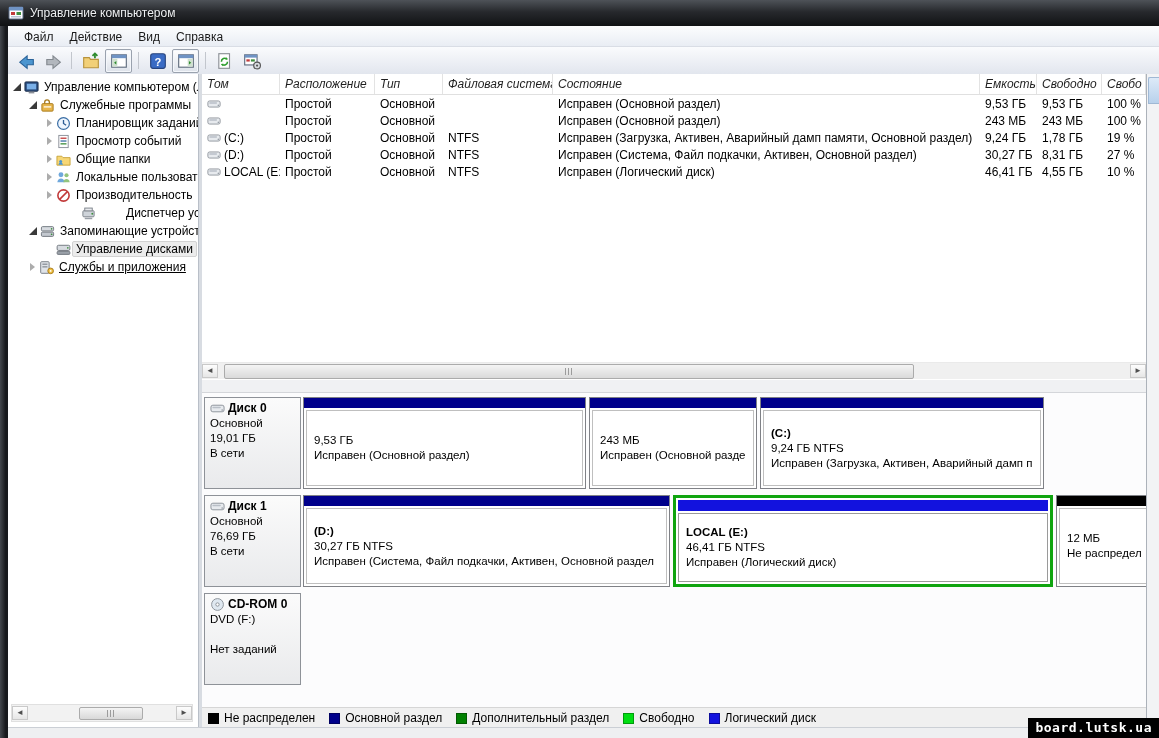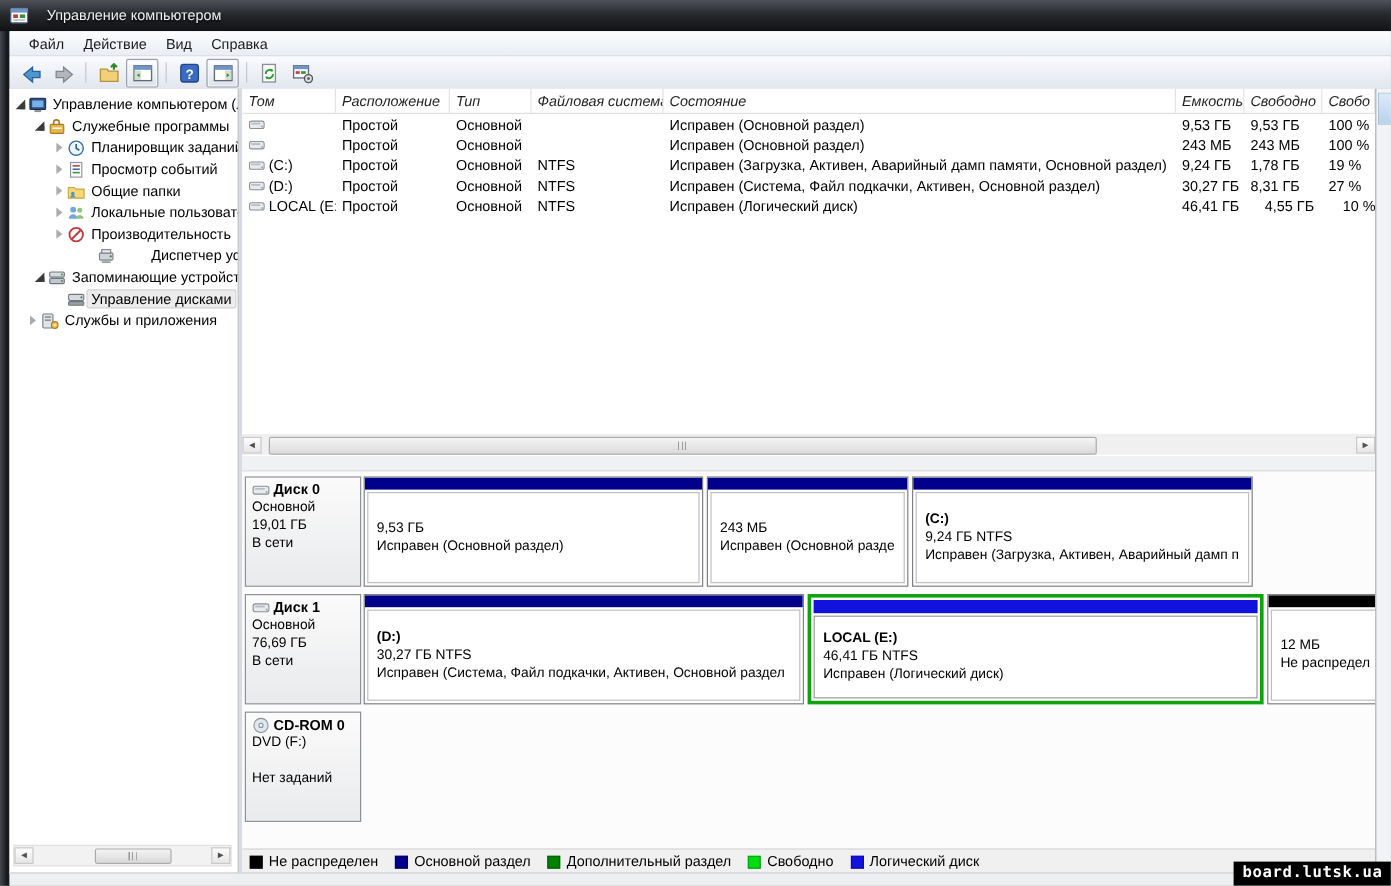--- a/index.html
+++ b/index.html
@@ -4,21 +4,21 @@
 <style>
   html,body{margin:0;padding:0;}
   body{
     width:1159px;height:738px;position:relative;overflow:hidden;
     font-family:"Liberation Sans",sans-serif;background:#17191d;
     -webkit-font-smoothing:antialiased;
   }
   
   .titlebar{position:absolute;top:0;left:0;width:1159px;height:26px;
     background:linear-gradient(#4e5258 0%,#27292d 45%,#101214 100%);
-    display:flex;align-items:center;padding-left:8px;gap:15px;box-sizing:border-box;}
+    display:flex;align-items:center;padding-left:8px;gap:6px;box-sizing:border-box;}
   .title-text{color:#eef0f2;font-size:12px;text-shadow:0 1px 2px #000;}
   .left-border{position:absolute;top:26px;left:0;width:8px;height:712px;
     background:linear-gradient(90deg,#44484e,#17191d 70%);}
   .app{position:absolute;top:26px;left:8px;width:1151px;height:712px;background:#EDEFF2;}
   
   .menubar{height:20px;background:linear-gradient(#FCFDFE,#E9EDF4);
     border-bottom:1px solid #D9DDE5;display:flex;align-items:flex-end;padding-left:8px;}
   .menu-item{font-size:12px;color:#1a1a1a;padding:2px 8px;cursor:default;}
   .toolbar{height:27px;background:linear-gradient(#FAFBFD,#E2E6EE);
     border-bottom:1px solid #C6CAD2;display:flex;align-items:center;padding-left:5px;gap:2px;}
@@ -307,21 +307,21 @@
           <span class="exp "></span>
           <span class="tree-icon">
             <svg width="15" height="15" viewBox="0 0 16 16">
               <rect x="1.2" y="3.5" width="13.6" height="5.5" rx="1.5" fill="#D7DBE0" stroke="#70767E"></rect>
               <rect x="1.2" y="10" width="13.6" height="3.2" rx="1" fill="#9AA1A9" stroke="#70767E"></rect>
               <circle cx="12.6" cy="6.2" r=".9" fill="#3F8F3F"></circle>
             </svg>
           </span>
           <span class="tree-label">Управление дисками</span>
         </div>
-        <div class="tree-row" style="padding-left: 14px;">
+        <div class="tree-row" style="padding-left: 19px; text-decoration: underline;">
           <span class="exp collapsed"></span>
           <span class="tree-icon">
             <svg width="15" height="15" viewBox="0 0 16 16">
               <rect x="1.8" y="1.8" width="9" height="12.4" rx="1" fill="#DFE3E8" stroke="#767C84"></rect>
               <rect x="3.6" y="3.8" width="5.4" height="1.4" fill="#8A9098"></rect>
               <rect x="3.6" y="6.6" width="5.4" height="1.4" fill="#8A9098"></rect>
               <circle cx="12.4" cy="11.6" r="3" fill="#F0C040" stroke="#A87B1E"></circle>
               <circle cx="12.4" cy="11.6" r="1" fill="#fff"></circle>
             </svg>
           </span>
@@ -498,21 +498,21 @@
               </div>
               <div class="td" style="width: 110px;">
                 <span>NTFS</span>
               </div>
               <div class="td" style="width: 427px;">
                 <span>Исправен (Логический диск)</span>
               </div>
               <div class="td" style="width: 57px;">
                 <span>46,41 ГБ</span>
               </div>
-              <div class="td" style="width: 65px; margin-left: 12px;">
+              <div class="td" style="width: 65px;">
                 <span>4,55 ГБ</span>
               </div>
               <div class="td" style="width: 44px;">
                 <span>10 %</span>
               </div>
             </div>
           </div>
       </div>
       <div class="hscroll">
         <span class="sb-arrow">◄</span>

